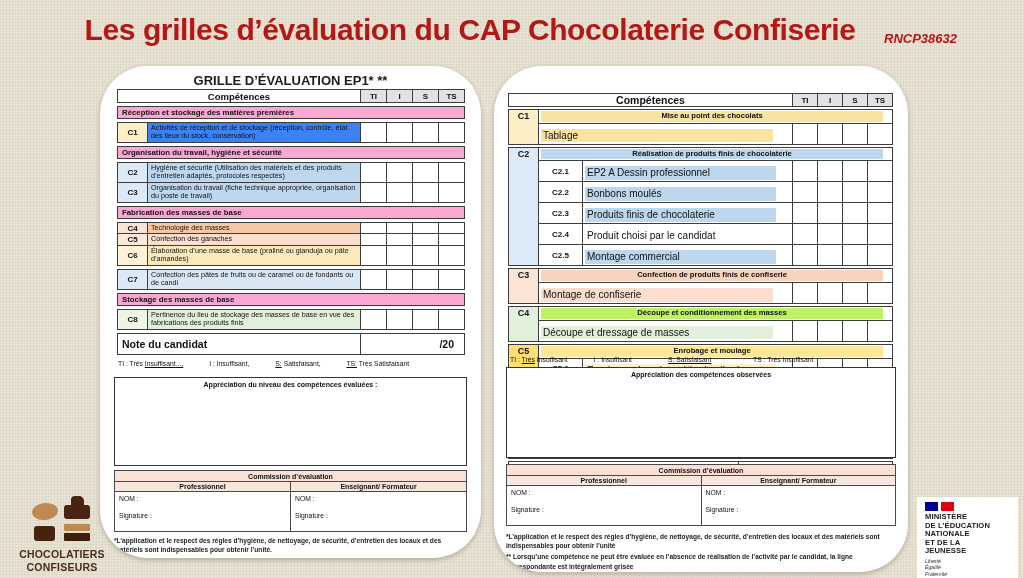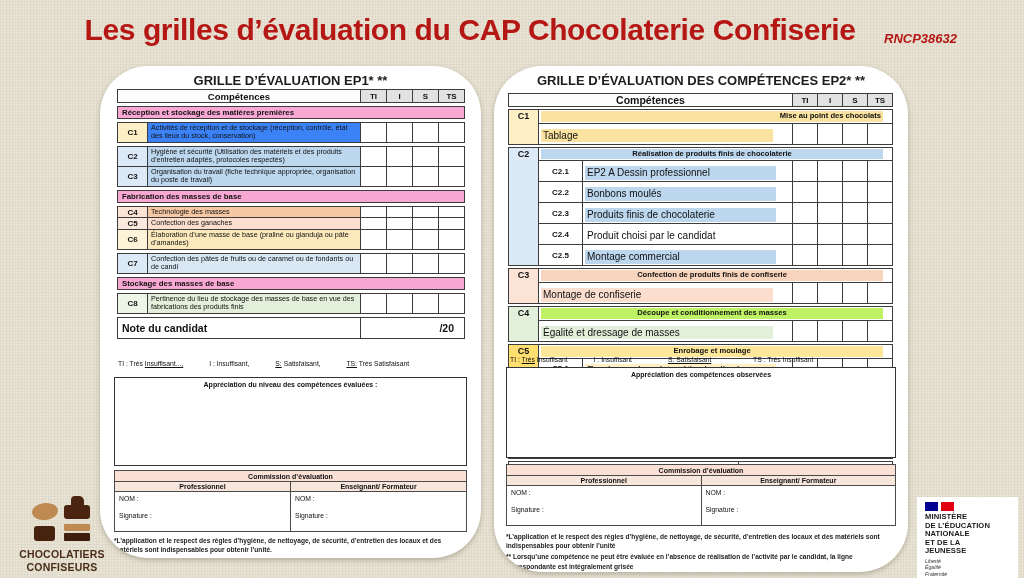--- a/index.html
+++ b/index.html
@@ -39,21 +39,21 @@
   .mark{background:#fff}
   .h1{height:11px}.h2{height:19px}
   .noteLab{font-weight:bold;font-size:10.5px;padding-left:4px;height:21px}
   .noteVal{font-weight:bold;font-size:10.5px;text-align:right;padding-right:10px}
 
   .codeR{font-weight:bold;font-size:9px;text-align:center;vertical-align:top;padding-top:1px}
   .subcode{font-weight:bold;font-size:8px;text-align:center;background:#fff}
   .bandcell{padding:1px 2px}
   .bandh{display:block;font-weight:bold;font-size:7.6px;text-align:center;
     padding:1px 2px;width:98%;line-height:1.15}
-  .bandh.left{text-align:right}
+  .bandh.left{text-align:center}
   .band2{display:inline-block;font-size:10px;padding:1px 2px;width:93%;line-height:1.15}
   .rrow td{height:11px}
 
   .bg-y{background:#3b82f6}.bg-y-l{background:#FCEFC6}
   .bg-gold1{background:#FAE3A0}
   .bg-b{background:#BDD7EE}.bg-b-l{background:#DCE9F6}.bg-bl2{background:#D9E7F5}
   .bg-o{background:#F6C8A4}.bg-o-l{background:#FBE3D6}
   .bg-sal{background:#FBDECE}.bg-sal-l{background:#FCE9DE}.bg-sal2{background:#F9D4BC}
   .bg-cream{background:#FBE9BC}.bg-cream-l{background:#FDF3D9}
   .bg-g{background:#E2EFDA}.bg-g-l{background:#EDF5E7}.bg-g2{background:#bef264}
@@ -158,20 +158,35 @@
             <td class="code bg-y-l h2">C1</td>
         <td class="desc bg-y">Activités de réception et de stockage (réception, contrôle, état des lieux du stock, conservation)</td>
         <td class="mark"></td>
             <td class="mark"></td>
             <td class="mark"></td>
             <td class="mark"></td>
           </tr>
     </tbody>
       </table>
 
+    <table>
+      <colgroup>
+          <col style="width:30px">
+          <col style="width:213px">
+          <col style="width:26px">
+          <col style="width:26px">
+          <col style="width:26px">
+          <col style="width:26px">
+        </colgroup>
+      <tbody>
+          <tr>
+            <td colspan="6" class="sec">Organisation du travail, hygiène et sécurité</td>
+          </tr>
+    </tbody>
+      </table>
     <table>
       <colgroup>
           <col style="width:30px">
           <col style="width:213px">
           <col style="width:26px">
           <col style="width:26px">
           <col style="width:26px">
           <col style="width:26px">
         </colgroup>
       <tbody>
@@ -356,21 +371,20 @@
       </table>
   </div>
 
   <div class="foot" style="left:14px;top:470px;width:356px">
     <p>*L’application et le respect des règles d’hygiène, de nettoyage, de sécurité, d’entretien des locaux et des matériels sont indispensables pour obtenir l’unité.</p>
     <p>**Lorsqu’une compétence ne peut être évaluée en l’absence de réalisation de l’activité par le candidat, la ligne correspondante est entièrement grisée.</p>
   </div>
 </div>
 
 <div class="panel panel-right">
-  <div class="grid-title">GRILLE D’ÉVALUATION DES COMPÉTENCES EP2* **</div>
 
   <div class="tr-wrap">
     <table>
       <colgroup>
           <col style="width:30px">
           <col style="width:44px">
           <col style="width:210px">
           <col style="width:25px">
           <col style="width:25px">
           <col style="width:25px">
@@ -512,21 +526,21 @@
           <col style="width:25px">
         </colgroup>
       <tbody>
           <tr class="rrow">
             <td class="codeR bg-g" rowspan="2">C4</td>
         <td colspan="6" class="bandcell">
               <span class="bandh bg-g2">Découpe et conditionnement des masses</span>
             </td>
           </tr>
       <tr class="rrow">
-            <td colspan="2" class="bandcell"><span class="band2 bg-g">Égalité et dressage de masses</span></td>
+            <td colspan="2" class="bandcell"><span class="band2 bg-g">Découpe et dressage de masses</span></td>
         <td class="mark"></td>
             <td class="mark"></td>
             <td class="mark"></td>
             <td class="mark"></td>
           </tr>
     </tbody>
       </table>
 
     <table>
       <colgroup>

